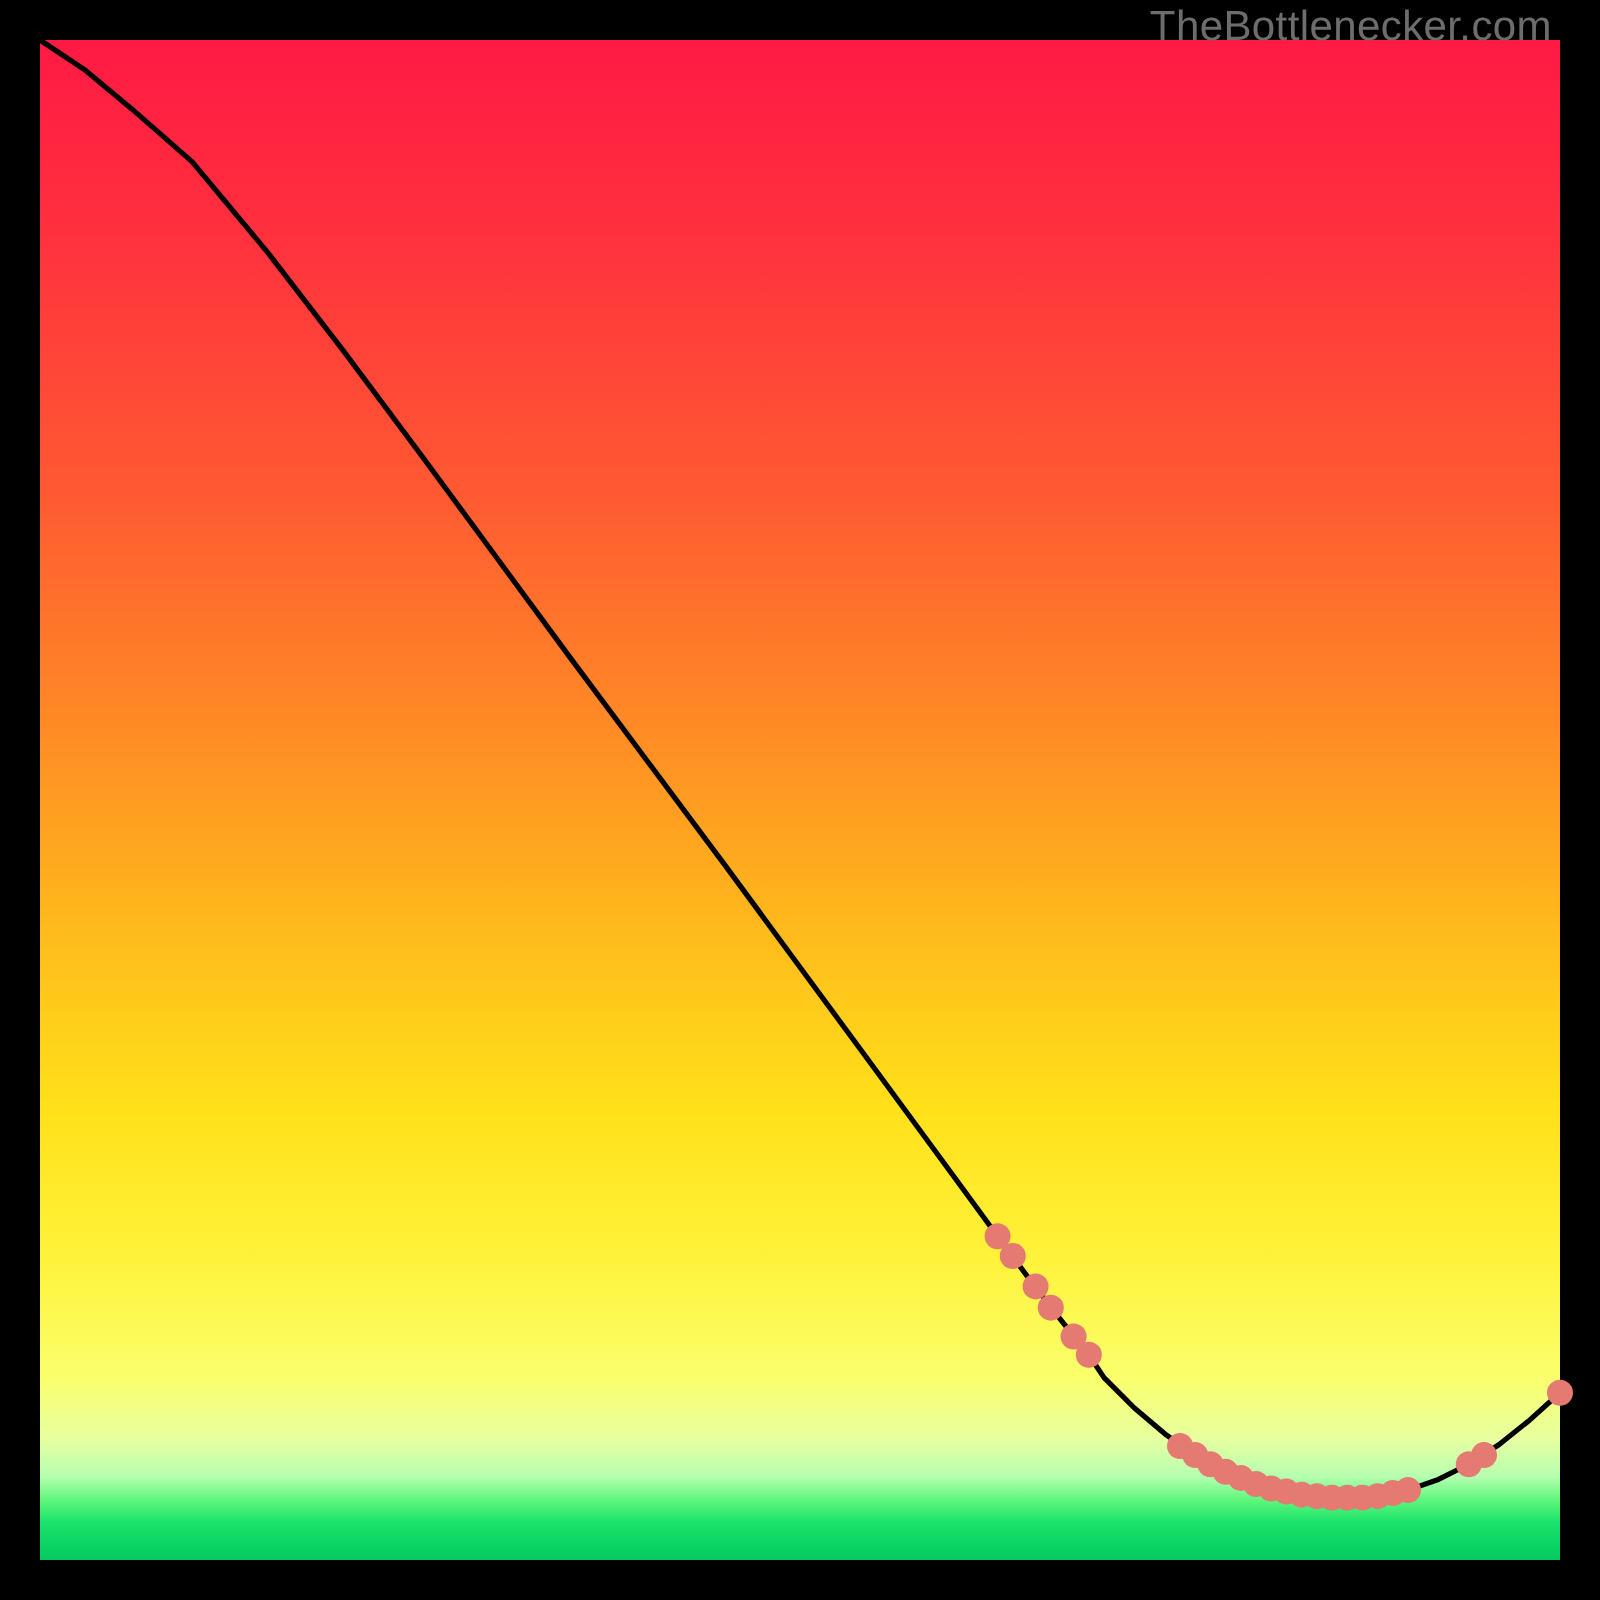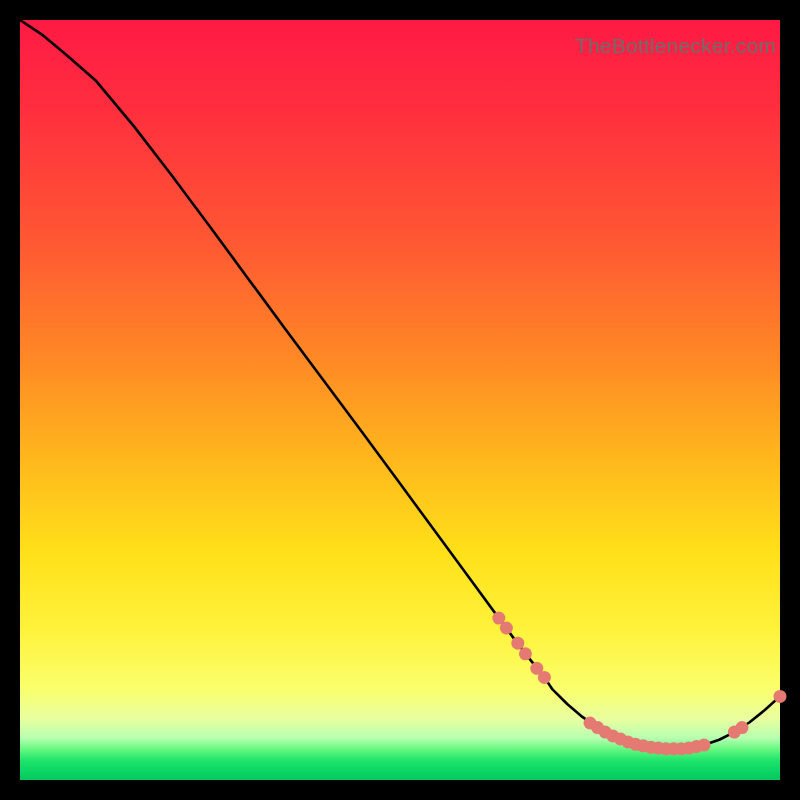--- a/index.html
+++ b/index.html
@@ -46,21 +46,20 @@
   }
   .watermark {
     position: absolute;
     top: 2px;
     right: 24px;
     color: #6d6d6d;
     font-size: 21px;
     letter-spacing: 0.2px;
     font-weight: 500;
     user-select: none;
-    margin-top: 32px;
   }
   svg.curve {
     position: absolute;
     left: 0;
     top: 0;
     width: 760px;
     height: 760px;
     overflow: visible;
   }
 </style>

